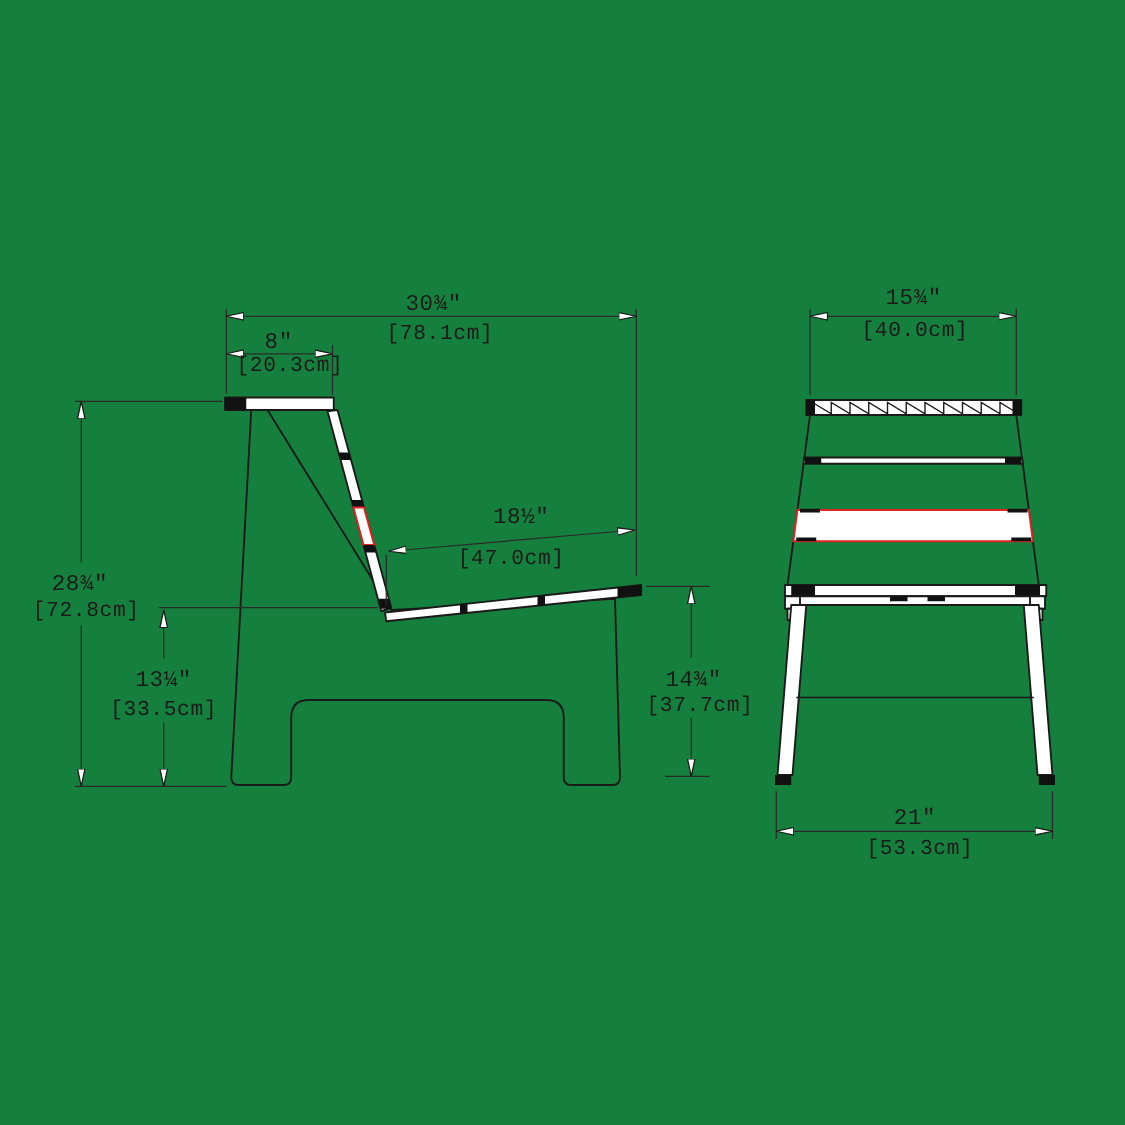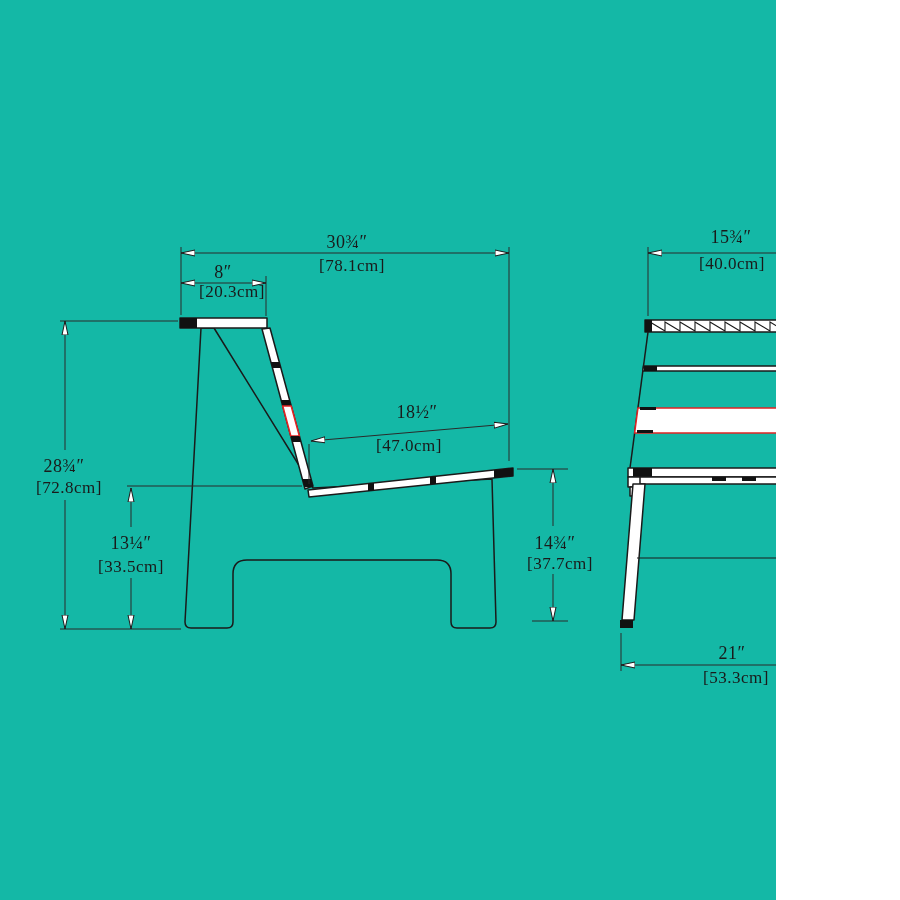--- a/index.html
+++ b/index.html
@@ -1,17 +1,17 @@
 <!DOCTYPE html>
 <html><head>
 <meta charset="utf-8">
 <style>
   html,body{margin:0;padding:0;background:#ffffff;}
-  .stage{position:relative;width:776px;height:900px;background:#14b8a6;overflow:hidden;
-         font-family:Liberation Serif, serif;}
+  .stage{position:relative;width:900px;height:900px;background:#15803d;overflow:hidden;
+         font-family:Liberation Mono, monospace;}
   svg{display:block}
   .geo{fill:none;stroke:#1a1a1a;stroke-width:1.5;stroke-linejoin:round;}
   .geo-thin{fill:none;stroke:#1a1a1a;stroke-width:1.1;}
   .fillw{fill:#ffffff;stroke:#1a1a1a;stroke-width:1.5;stroke-linejoin:round;}
   .blk{fill:#111111;stroke:none;}
   .ext{fill:none;stroke:#2a2a2a;stroke-width:1;}
   .dimline{fill:none;stroke:#2a2a2a;stroke-width:1;}
   .dimtext{fill:#1a1a1a;font-size:18px;letter-spacing:.5px;}
   .cmtext{fill:#1a1a1a;font-size:17px;letter-spacing:.5px;}
   .red{stroke-width:1.6;stroke-linejoin:round;fill:#ffffff;}

